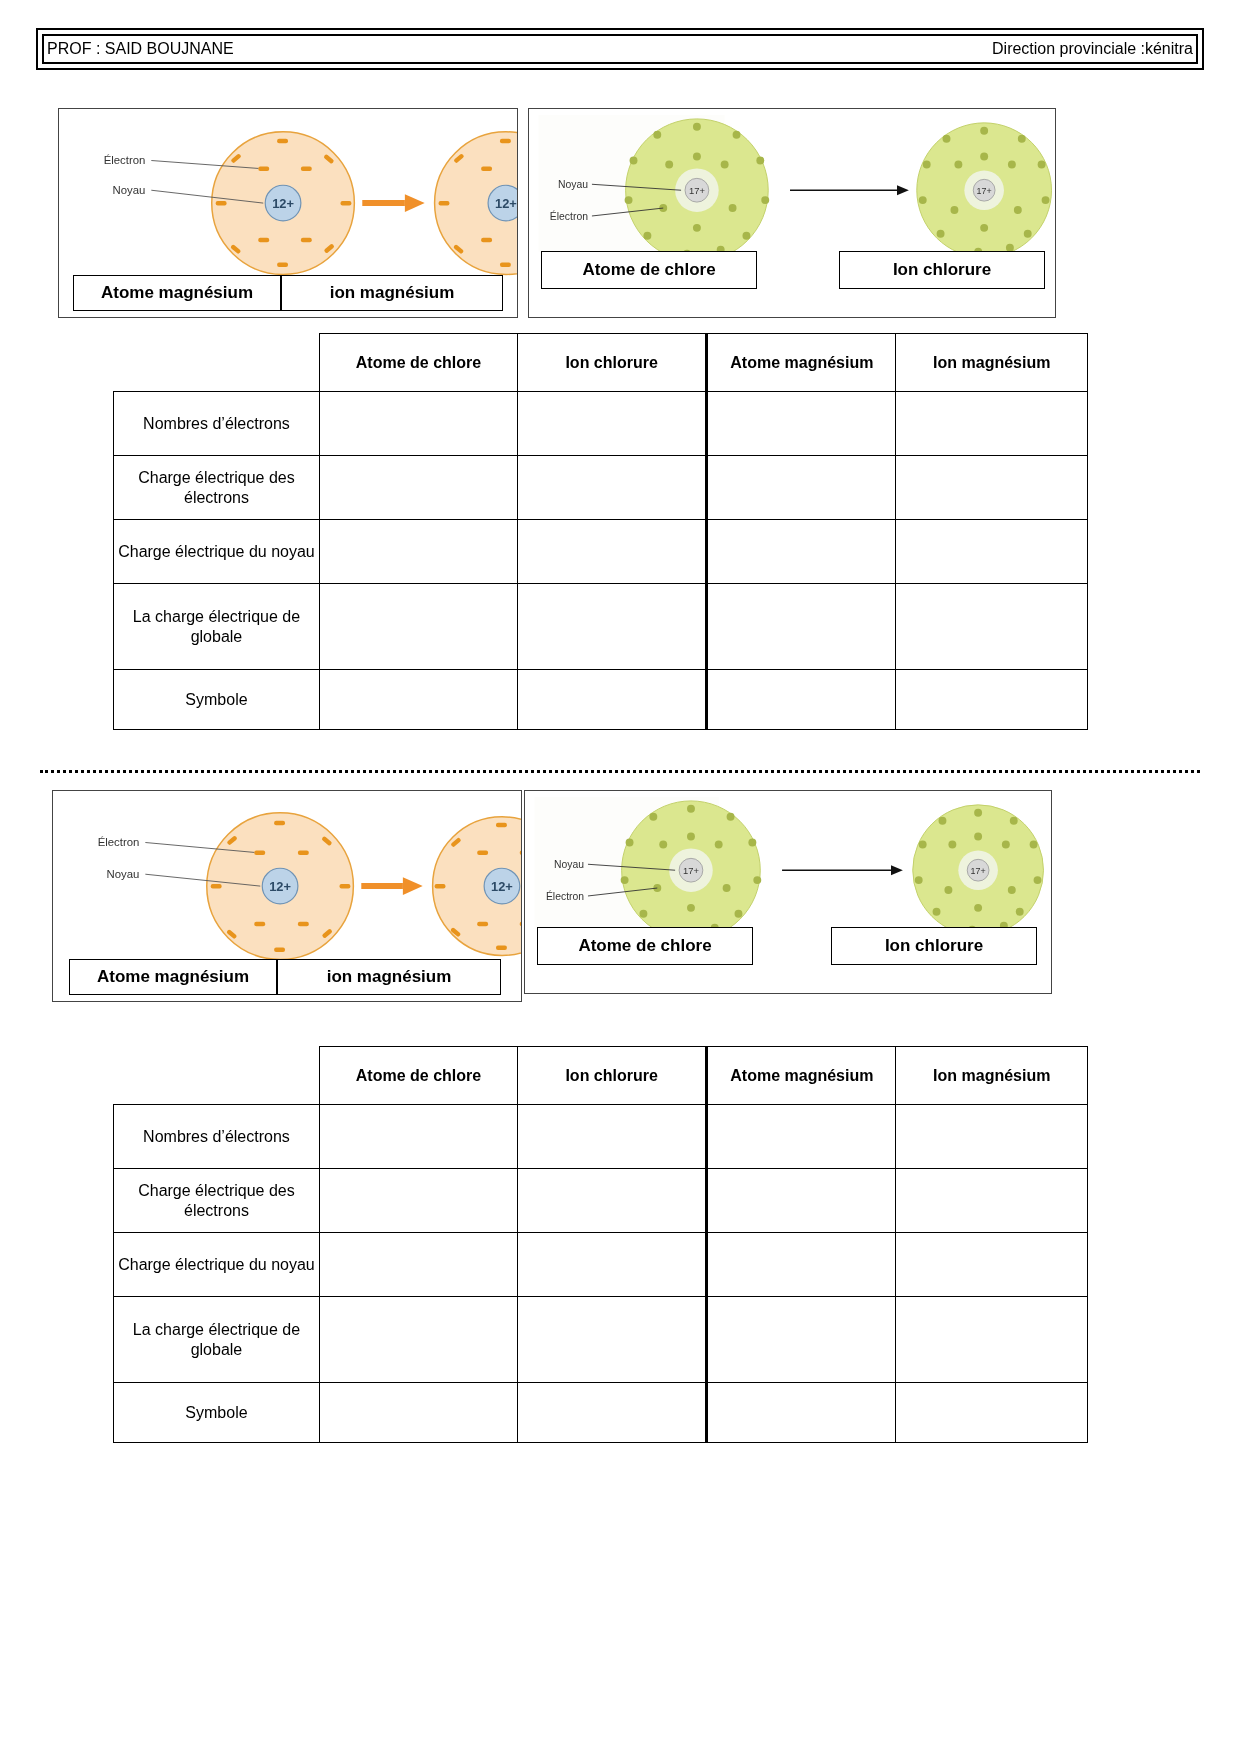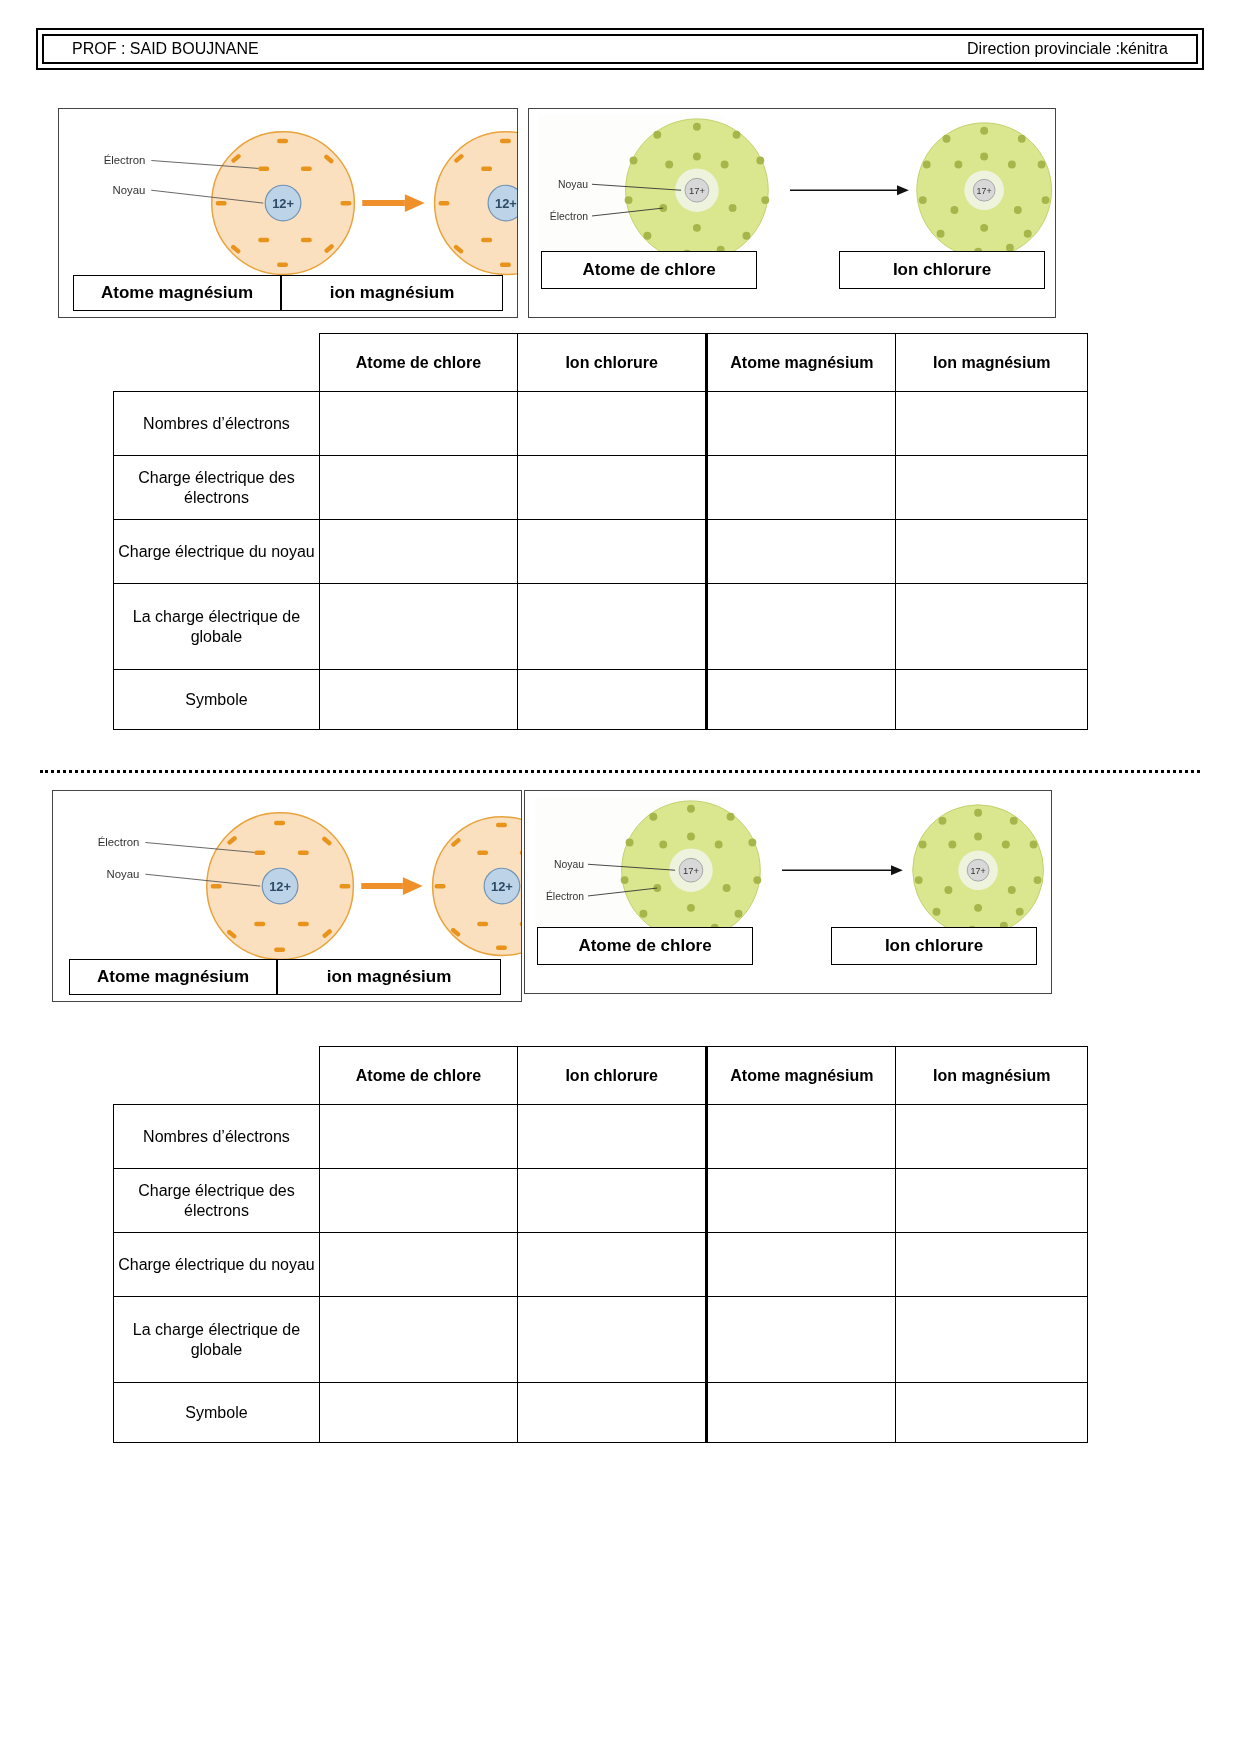--- a/index.html
+++ b/index.html
@@ -37,21 +37,21 @@
     position: absolute;
     left: 4px;
     top: 4px;
     right: 4px;
     bottom: 4px;
     border: 2px solid #000;
     box-sizing: border-box;
     display: flex;
     align-items: center;
     justify-content: space-between;
-    padding: 0 28px;
+    padding: 0 3px;
   }
   .fig-left {
     position: absolute;
     border: 1px solid #444;
     background: #fff;
     box-sizing: border-box;
   }
   .fig-right {
     position: absolute;
     border: 1px solid #444;

